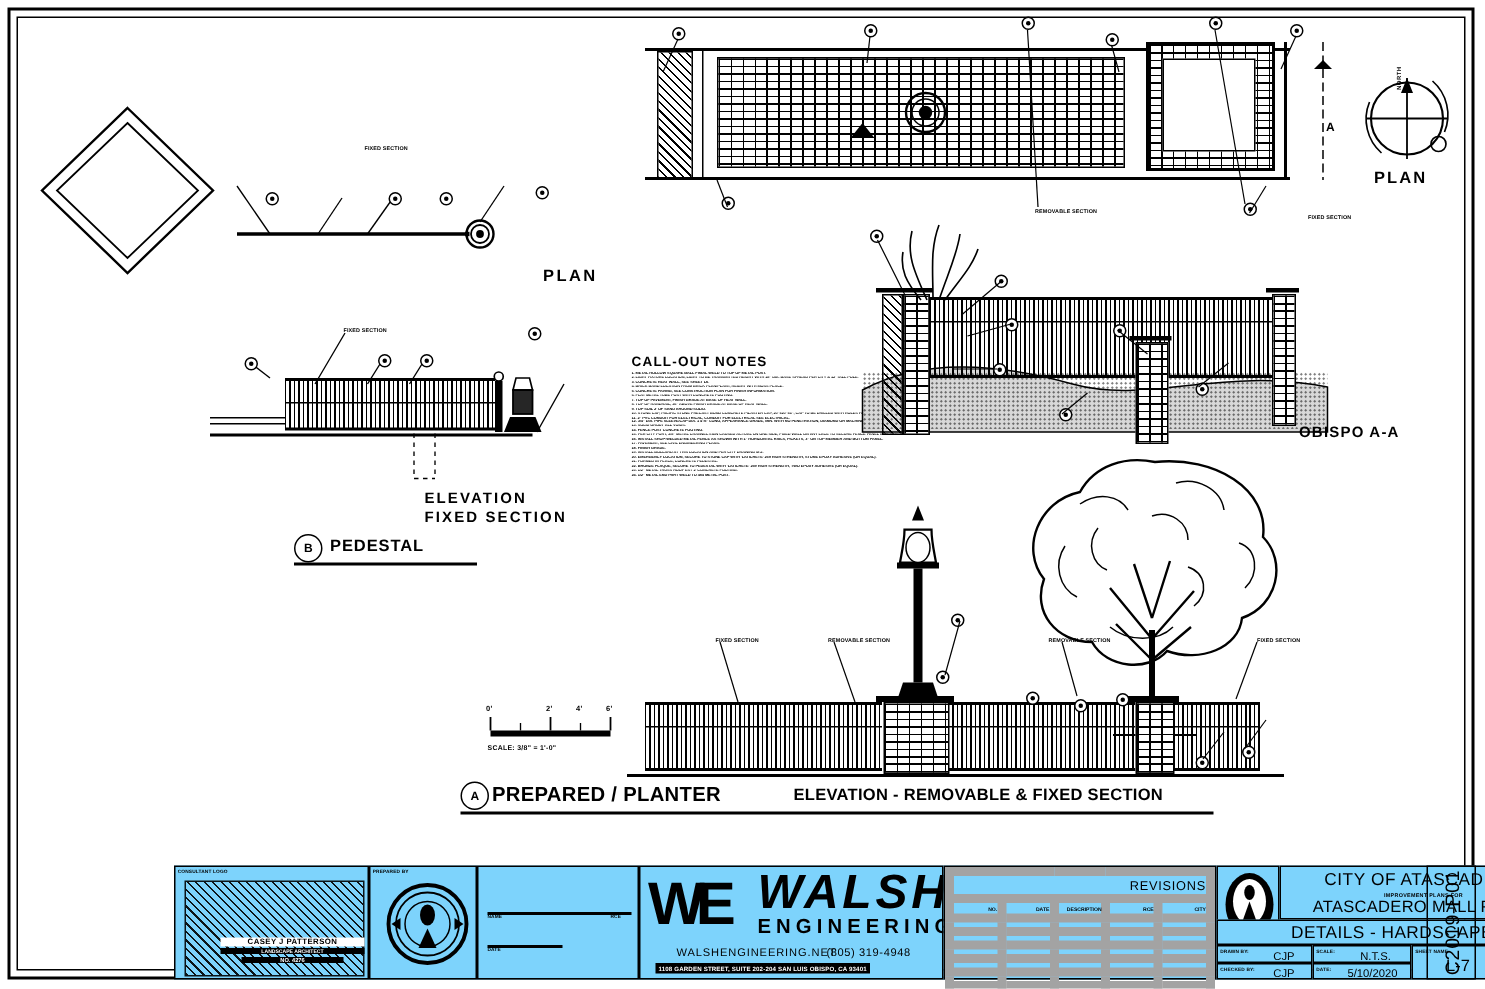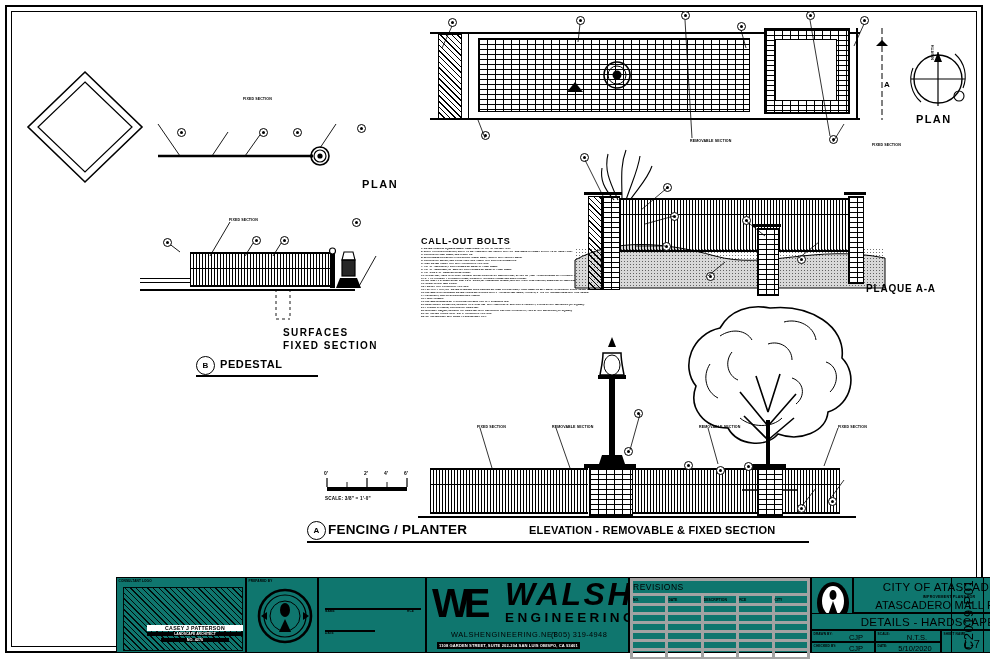--- a/index.html
+++ b/index.html
@@ -48,27 +48,27 @@
        display:flex;align-items:center;justify-content:center;
        font-size:8px;font-weight:bold;background:#fff;}
   .keynote{position:absolute;border:1px solid #000;border-radius:50%;
            width:7px;height:7px;background:#fff;}
   .keynote::after{content:"";position:absolute;left:2px;top:2px;
            width:3px;height:3px;border-radius:50%;background:#000;}
 
   
   #titleblock{position:absolute;left:116px;top:577px;width:868px;height:76px;}
   .tb-cell{position:absolute;border:1px solid #000;box-sizing:border-box;
-           background:#0f766e;}
+           background:#7dd3fc;}
   .tb-tag{position:absolute;font-size:3.2px;font-weight:bold;left:1.5px;top:1px;
           letter-spacing:.1px;}
 
   #rev{position:absolute;left:0;top:0;width:100%;height:100%;
        border-collapse:collapse;table-layout:fixed;}
-  #rev th,#rev td{border:3px solid #a3a3a3;padding:0;text-align:left;}
+  #rev th,#rev td{border:6px solid #a3a3a3;padding:0;text-align:right;}
   #rev .rvtitle{font-size:8.5px;font-weight:normal;letter-spacing:.5px;height:12px;}
   #rev .rvhead{font-size:3.4px;font-weight:bold;height:7px;}
   #rev tbody tr{height:9px;}
 
   .city-name{font-size:11.5px;letter-spacing:.4px;text-align:center;}
   .imp-for{font-size:3.6px;font-weight:bold;text-align:center;letter-spacing:.2px;}
   .proj-name{font-size:11px;letter-spacing:.2px;text-align:center;}
   .det-name{font-size:11.5px;letter-spacing:.3px;text-align:center;}
   .fv{font-size:7.5px;text-align:center;}
   .sheetno{position:absolute;left:951px;top:577px;width:33px;height:76px;
@@ -150,29 +150,29 @@
     <div class="keynote" style="left:163px;top:238px;"></div>
     <div class="keynote" style="left:352px;top:218px;"></div>
 
     <svg style="position:absolute;left:272px;top:289px;" width="24" height="32">
       <line x1="4" y1="0" x2="4" y2="30" stroke="#000" stroke-width=".9" stroke-dasharray="3,3"></line>
       <line x1="18" y1="0" x2="18" y2="30" stroke="#000" stroke-width=".9" stroke-dasharray="3,3"></line>
       <line x1="4" y1="30" x2="18" y2="30" stroke="#000" stroke-width=".9" stroke-dasharray="3,3"></line>
     </svg>
   </div>
   <div class="lbl tiny" style="left:229px;top:218px;">FIXED SECTION</div>
-  <div class="lbl big" style="left:283px;top:327px;font-size:10px;letter-spacing:1.4px;">SURFACES</div>
+  <div class="lbl big" style="left:283px;top:327px;font-size:10px;letter-spacing:1.4px;">ELEVATION</div>
   <div class="lbl big" style="left:283px;top:340px;font-size:10px;letter-spacing:1.4px;">FIXED SECTION</div>
 
   <div class="bub" style="left:196px;top:356px;width:17px;height:17px;">B</div>
   <div class="lbl big" style="left:220px;top:358px;font-size:11px;letter-spacing:.6px;">PEDESTAL</div>
   <div class="hline" style="left:196px;top:375px;width:122px;height:2px;"></div>
 
   <div id="callouts">
-    <div class="ctitle">CALL-OUT BOLTS</div>
+    <div class="ctitle">CALL-OUT NOTES</div>
     <ol>
       <li>1. METAL HOLLOW SQUARE BALL FINIAL WELD TO TOP OF METAL POST.</li>
       <li>2. LIGHT FIXTURE LOCATION, LIGHT TO BE TRANSMITTED HEIGHT WITH 18" DIA. BASE SPREAD PER CITY &amp; 12' TALL POLE.</li>
       <li>3. CONCRETE HEAT WALL, SEE SHEET L6.</li>
       <li>4. BRICK BAND LOCATION FROM BRICK PLAN/PLANT, HEIGHT WITH MOSS PLACE.</li>
       <li>5. CONCRETE PAVING, SEE CONSTRUCTION PLAN FOR FINISH INFORMATION.</li>
       <li>6. FLAT METAL TUBE POST WITH CONCRETE FOOTING.</li>
       <li>7. TOP OF PAVEMENT, FINISH GRADE AT BASE OF HEAT WALL.</li>
       <li>8. TOP OF HANDRAIL, 36" ABOVE FINISH GRADE AT BASE OF HEAT WALL.</li>
       <li>9. TOP SOIL 2' OF SAND AROUND SOLID.</li>
@@ -320,21 +320,21 @@
     <svg style="position:absolute;left:575px;top:150px;" width="300" height="140">
       <line x1="10" y1="10" x2="28" y2="46" stroke="#000" stroke-width=".8"></line>
       <line x1="92" y1="38" x2="66" y2="60" stroke="#000" stroke-width=".8"></line>
       <line x1="99" y1="66" x2="70" y2="74" stroke="#000" stroke-width=".8"></line>
       <line x1="90" y1="96" x2="60" y2="96" stroke="#000" stroke-width=".8"></line>
       <line x1="170" y1="70" x2="190" y2="86" stroke="#000" stroke-width=".8"></line>
       <line x1="224" y1="108" x2="244" y2="92" stroke="#000" stroke-width=".8"></line>
       <line x1="133" y1="126" x2="150" y2="112" stroke="#000" stroke-width=".8"></line>
     </svg>
   </div>
-  <div class="lbl big" style="left:866px;top:283px;font-size:10px;letter-spacing:.8px;">PLAQUE A-A</div>
+  <div class="lbl big" style="left:866px;top:283px;font-size:10px;letter-spacing:.8px;">OBISPO A-A</div>
 
   <div>
     <svg style="position:absolute;left:680px;top:300px;" width="180" height="195">
 
       <path d="M90,8 C130,4 166,26 162,58 C178,74 172,104 148,112
                C146,132 120,142 98,134 C86,148 58,146 48,128
                C24,128 8,108 16,86 C0,66 12,34 40,28 C50,10 70,4 90,8 Z" fill="none" stroke="#000" stroke-width="1.6"></path>
 
       <path d="M40,36 C52,28 66,30 72,40" fill="none" stroke="#000" stroke-width="1"></path>
       <path d="M104,22 C118,18 134,26 136,40" fill="none" stroke="#000" stroke-width="1"></path>
@@ -404,21 +404,21 @@
       <line x1="384" y1="96" x2="398" y2="78" stroke="#000" stroke-width=".8"></line>
       <line x1="412" y1="89" x2="426" y2="70" stroke="#000" stroke-width=".8"></line>
     </svg>
   </div>
   <div class="lbl tiny" style="left:477px;top:425px;">FIXED SECTION</div>
   <div class="lbl tiny" style="left:552px;top:425px;">REMOVABLE SECTION</div>
   <div class="lbl tiny" style="left:699px;top:425px;">REMOVABLE SECTION</div>
   <div class="lbl tiny" style="left:838px;top:425px;">FIXED SECTION</div>
 
   <div class="bub" style="left:307px;top:521px;width:17px;height:17px;">A</div>
-  <div class="lbl big" style="left:328px;top:522px;font-size:13.5px;letter-spacing:.2px;">FENCING / PLANTER</div>
+  <div class="lbl big" style="left:328px;top:522px;font-size:13.5px;letter-spacing:.2px;">PREPARED / PLANTER</div>
   <div class="lbl big" style="left:504px;top:524px;font-size:11px;letter-spacing:.2px;padding-left:25px;">ELEVATION - REMOVABLE &amp; FIXED SECTION</div>
   <div class="hline" style="left:307px;top:541px;width:502px;height:2px;"></div>
 
   <div id="titleblock">
 
     <div class="tb-cell" style="left:0;top:0;width:130px;height:76px;">
       <div class="tb-tag">CONSULTANT LOGO</div>
       <div class="hatch" style="left:6px;top:9px;width:118px;height:62px;border:1px solid #000;opacity:.9;"></div>
       <div style="position:absolute;left:30px;top:47px;width:96px;text-align:center;
                   font-size:5.2px;font-weight:bold;letter-spacing:.3px;background:#fff;">CASEY J PATTERSON</div>

